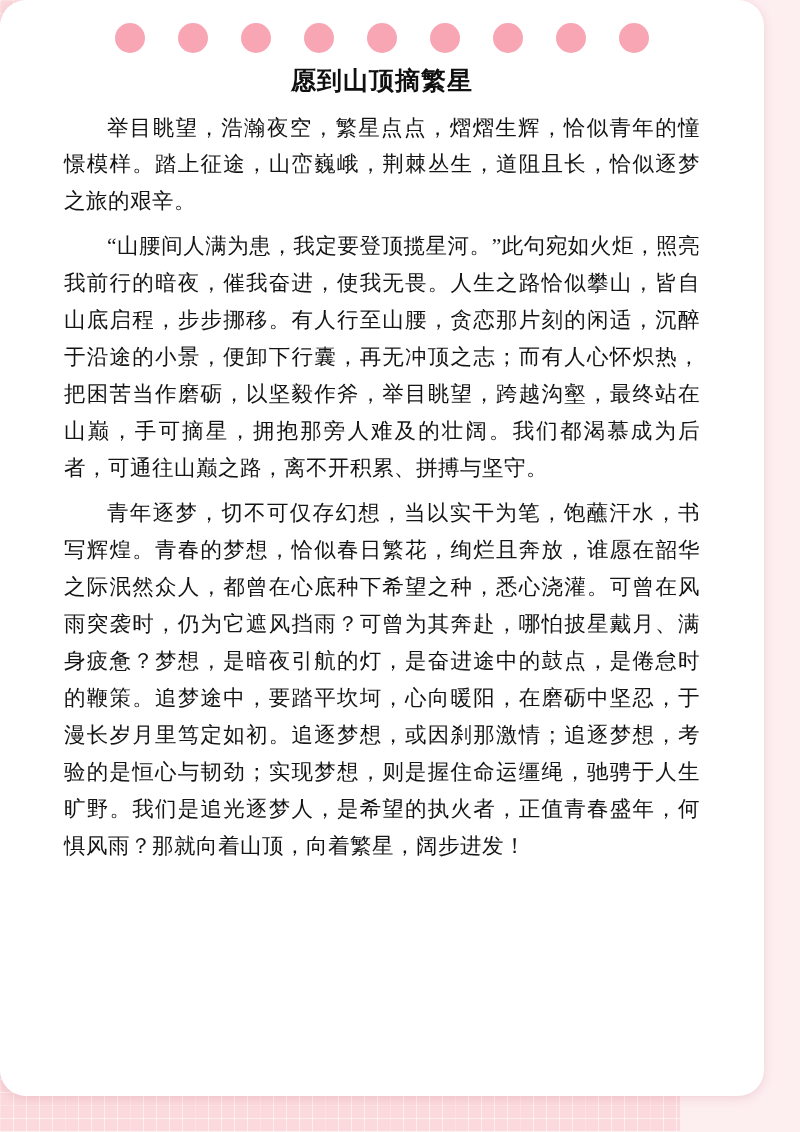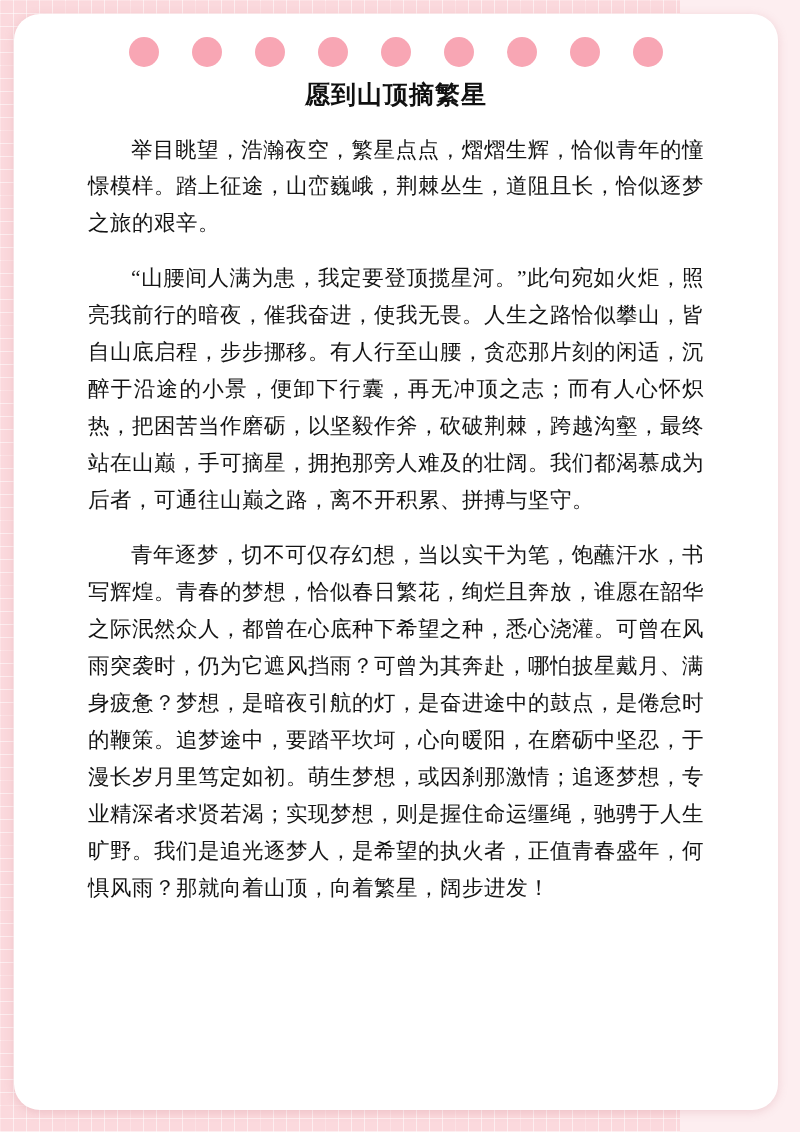--- a/index.html
+++ b/index.html
@@ -20,21 +20,21 @@
     width: 680px;
     height: 1132px;
     background-color: #fbd9dd;
     background-image:
       linear-gradient(to right, rgba(255,255,255,0.55) 1px, transparent 1px),
       linear-gradient(to bottom, rgba(255,255,255,0.55) 1px, transparent 1px),
       linear-gradient(to right, rgba(247,158,170,0.45) 1px, transparent 1px),
       linear-gradient(to bottom, rgba(247,158,170,0.45) 1px, transparent 1px);
     background-size: 13px 13px, 13px 13px, 65px 65px, 65px 65px;
     box-sizing: border-box;
-    padding: 14px;
+    padding: 0;
   }
 
   .sheet {
     position: relative;
     width: 764px;
     height: 1096px;
     background: #ffffff;
     border-radius: 26px;
     box-shadow: 0 2px 10px rgba(200,120,130,0.25);
     box-sizing: border-box;
@@ -78,21 +78,21 @@
     line-height: 1.5;
   }
 
   .para {
     font-size: 21.5px;
     line-height: 1.72;
     color: #141414;
     text-align: justify;
     text-justify: inter-ideograph;
     text-indent: 2em;
-    margin: 18px;
+    margin: 8px;
     letter-spacing: 0.5px;
   }
 </style>
 </head>
 <body>
 
 <div class="page">
   <div class="sheet">
 
     <div class="dots-row">
@@ -104,19 +104,19 @@
         <div class="dot" style="background: rgb(248, 166, 180);"></div>
         <div class="dot" style="background: rgb(248, 166, 180);"></div>
         <div class="dot" style="background: rgb(248, 166, 180);"></div>
         <div class="dot" style="background: rgb(248, 166, 180);"></div>
       </div>
 
     <div class="content">
       <h1 class="doc-title">愿到山顶摘繁星</h1>
       <div id="paragraphs">
           <p class="para">举目眺望，浩瀚夜空，繁星点点，熠熠生辉，恰似青年的憧憬模样。踏上征途，山峦巍峨，荆棘丛生，道阻且长，恰似逐梦之旅的艰辛。</p>
-          <p class="para">“山腰间人满为患，我定要登顶揽星河。”此句宛如火炬，照亮我前行的暗夜，催我奋进，使我无畏。人生之路恰似攀山，皆自山底启程，步步挪移。有人行至山腰，贪恋那片刻的闲适，沉醉于沿途的小景，便卸下行囊，再无冲顶之志；而有人心怀炽热，把困苦当作磨砺，以坚毅作斧，砍破荆棘，跨越沟壑，最终站在山巅，手可摘星，拥抱那旁人难及的壮阔。我们都渴慕成为后者，可通往山巅之路，离不开积累、拼搏与坚守。</p>
-          <p class="para">青年逐梦，切不可仅存幻想，当以实干为笔，饱蘸汗水，书写辉煌。青春的梦想，恰似春日繁花，绚烂且奔放，谁愿在韶华之际泯然众人，都曾在心底种下希望之种，悉心浇灌。可曾在风雨突袭时，仍为它遮风挡雨？可曾为其奔赴，哪怕披星戴月、满身疲惫？梦想，是暗夜引航的灯，是奋进途中的鼓点，是倦怠时的鞭策。追梦途中，要踏平坎坷，心向暖阳，在磨砺中坚忍，于漫长岁月里笃定如初。萌生梦想，或因刹那激情；追逐梦想，专业精深者求贤若渴；实现梦想，则是握住命运缰绳，驰骋于人生旷野。我们是追光逐梦人，是希望的执火者，正值青春盛年，何惧风雨？那就向着山顶，向着繁星，阔步进发！</p>
+          <p class="para">“山腰间人满为患，我定要登顶揽星河。”此句宛如火炬，照亮我前行的暗夜，催我奋进，使我无畏。人生之路恰似攀山，皆自山底启程，步步挪移。有人行至山腰，贪恋那片刻的闲适，沉醉于沿途的小景，便卸下行囊，再无冲顶之志；而有人心怀炽热，把困苦当作磨砺，以坚毅作斧，举目眺望，跨越沟壑，最终站在山巅，手可摘星，拥抱那旁人难及的壮阔。我们都渴慕成为后者，可通往山巅之路，离不开积累、拼搏与坚守。</p>
+          <p class="para">青年逐梦，切不可仅存幻想，当以实干为笔，饱蘸汗水，书写辉煌。青春的梦想，恰似春日繁花，绚烂且奔放，谁愿在韶华之际泯然众人，都曾在心底种下希望之种，悉心浇灌。可曾在风雨突袭时，仍为它遮风挡雨？可曾为其奔赴，哪怕披星戴月、满身疲惫？梦想，是暗夜引航的灯，是奋进途中的鼓点，是倦怠时的鞭策。追梦途中，要踏平坎坷，心向暖阳，在磨砺中坚忍，于漫长岁月里笃定如初。追逐梦想，或因刹那激情；追逐梦想，考验的是恒心与韧劲；实现梦想，则是握住命运缰绳，驰骋于人生旷野。我们是追光逐梦人，是希望的执火者，正值青春盛年，何惧风雨？那就向着山顶，向着繁星，阔步进发！</p>
         </div>
     </div>
 
   </div>
 </div>
 
 </body></html>

